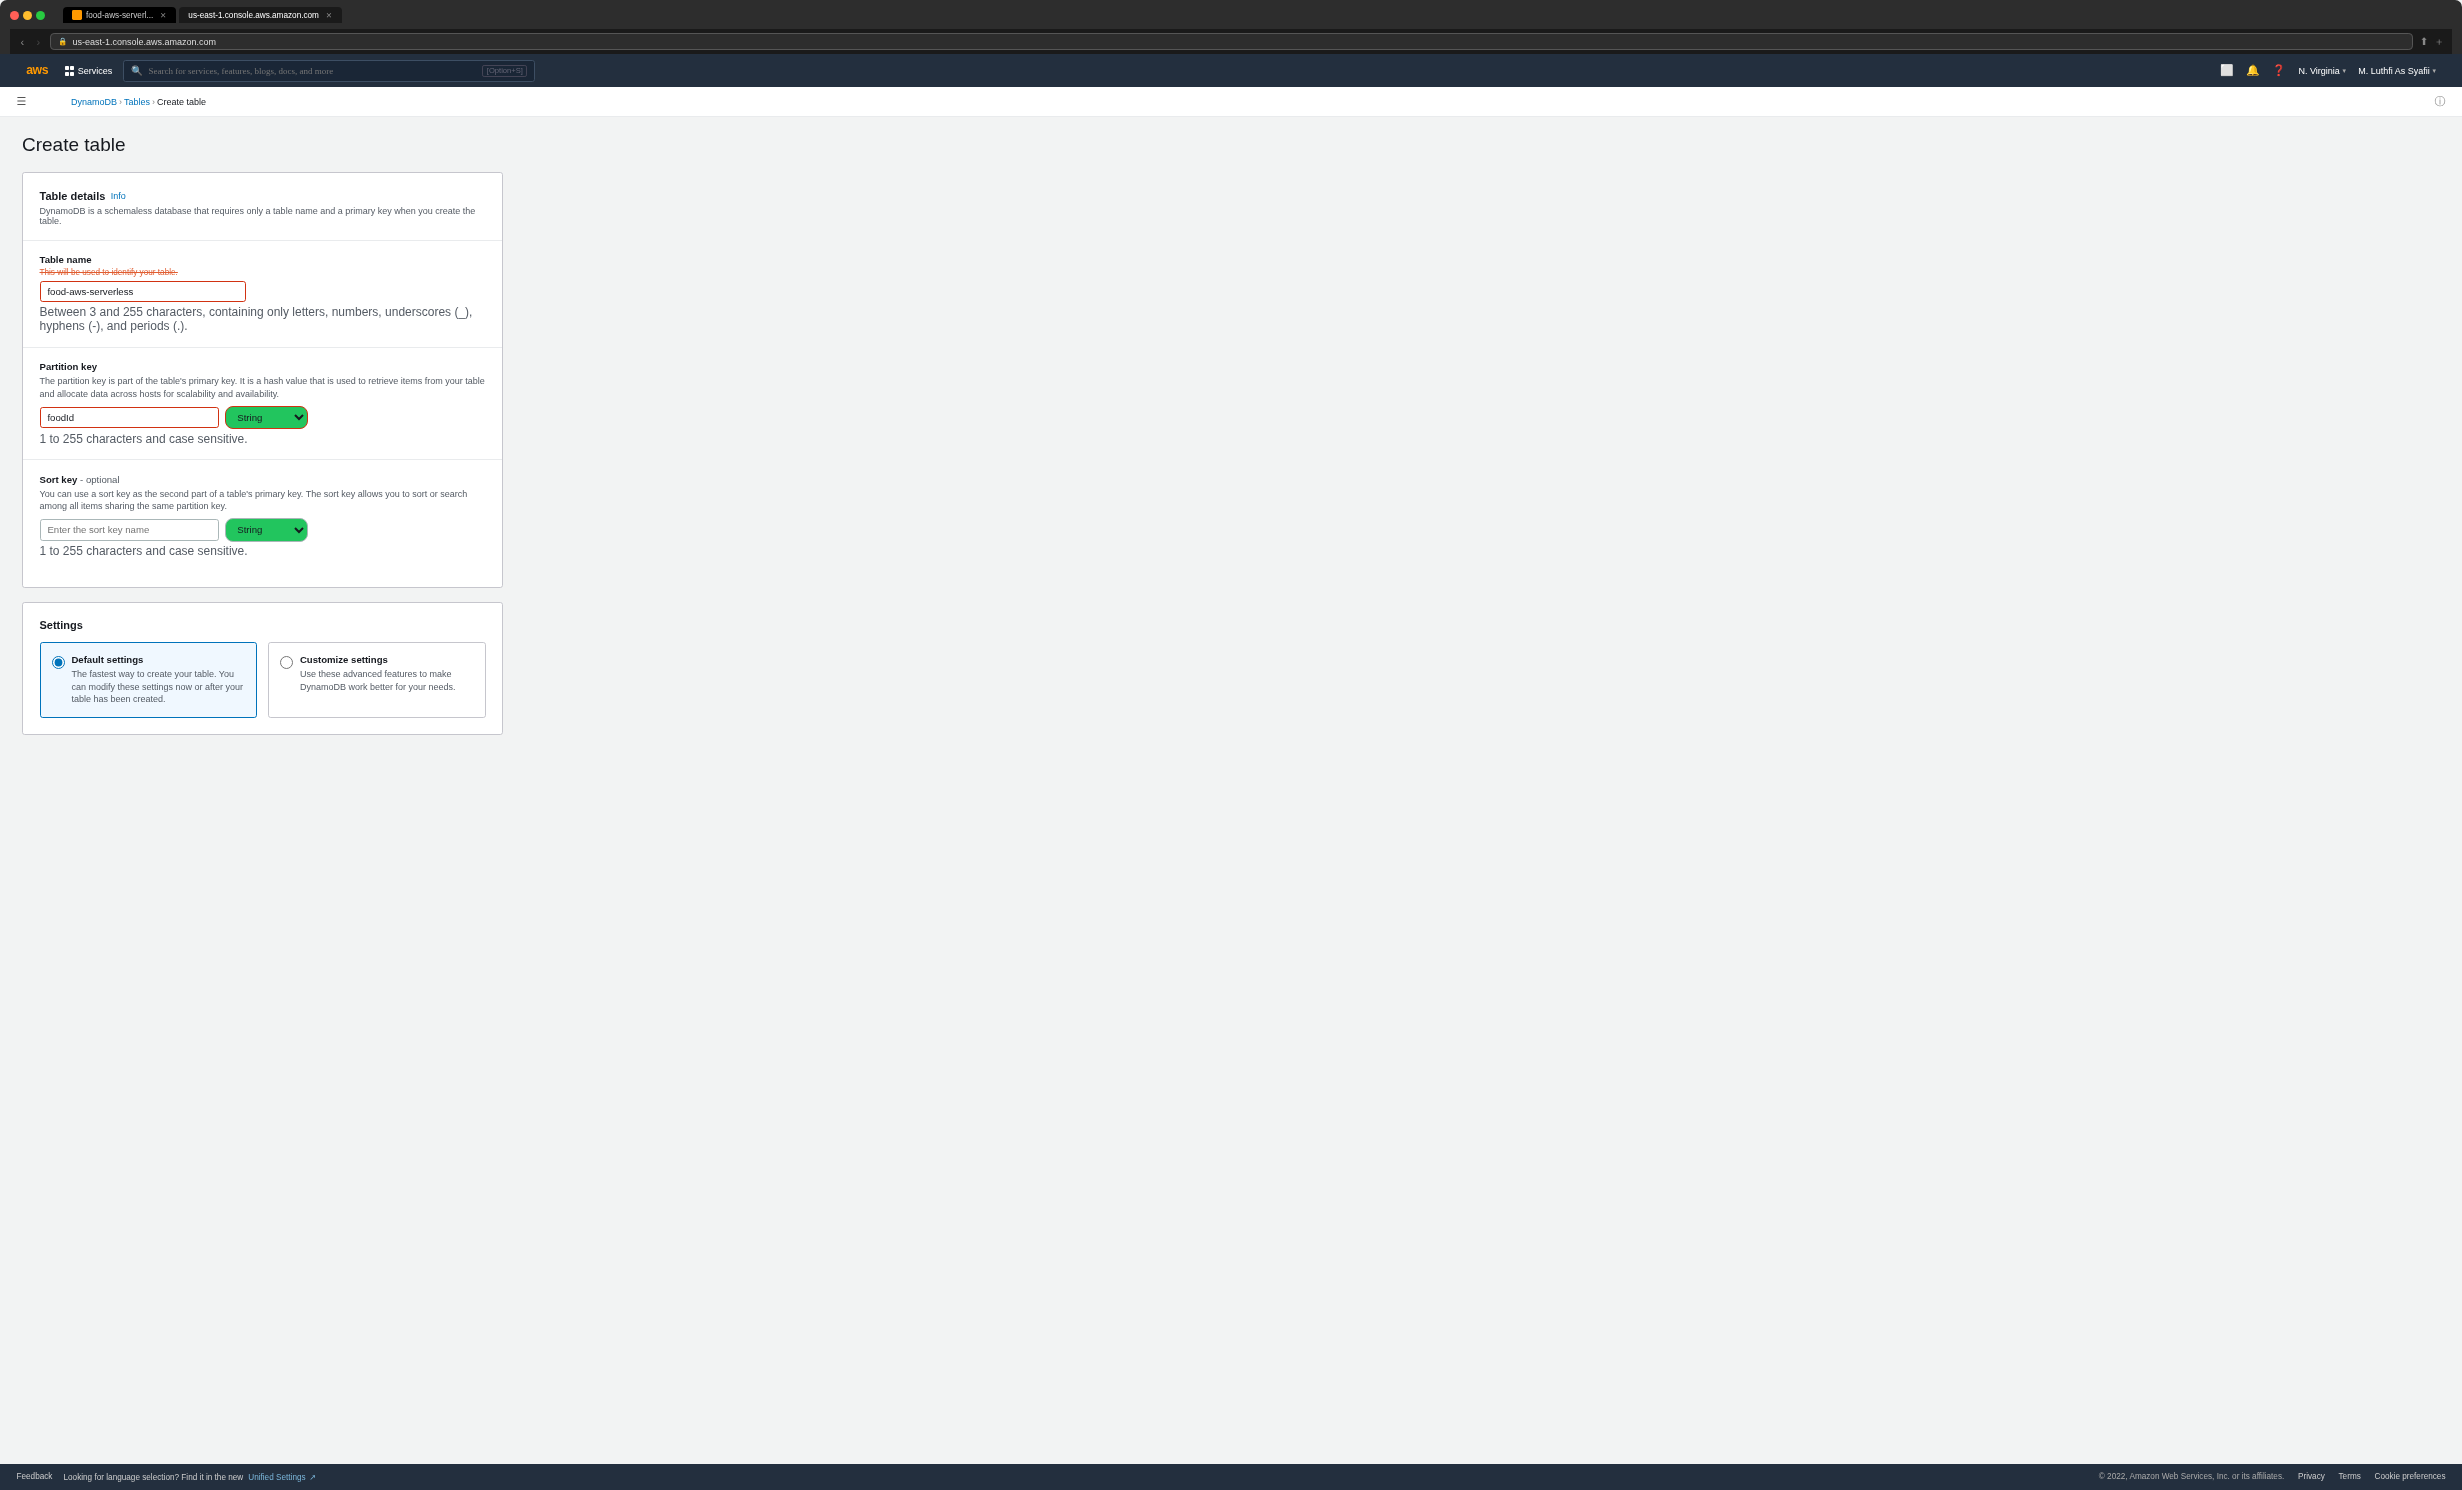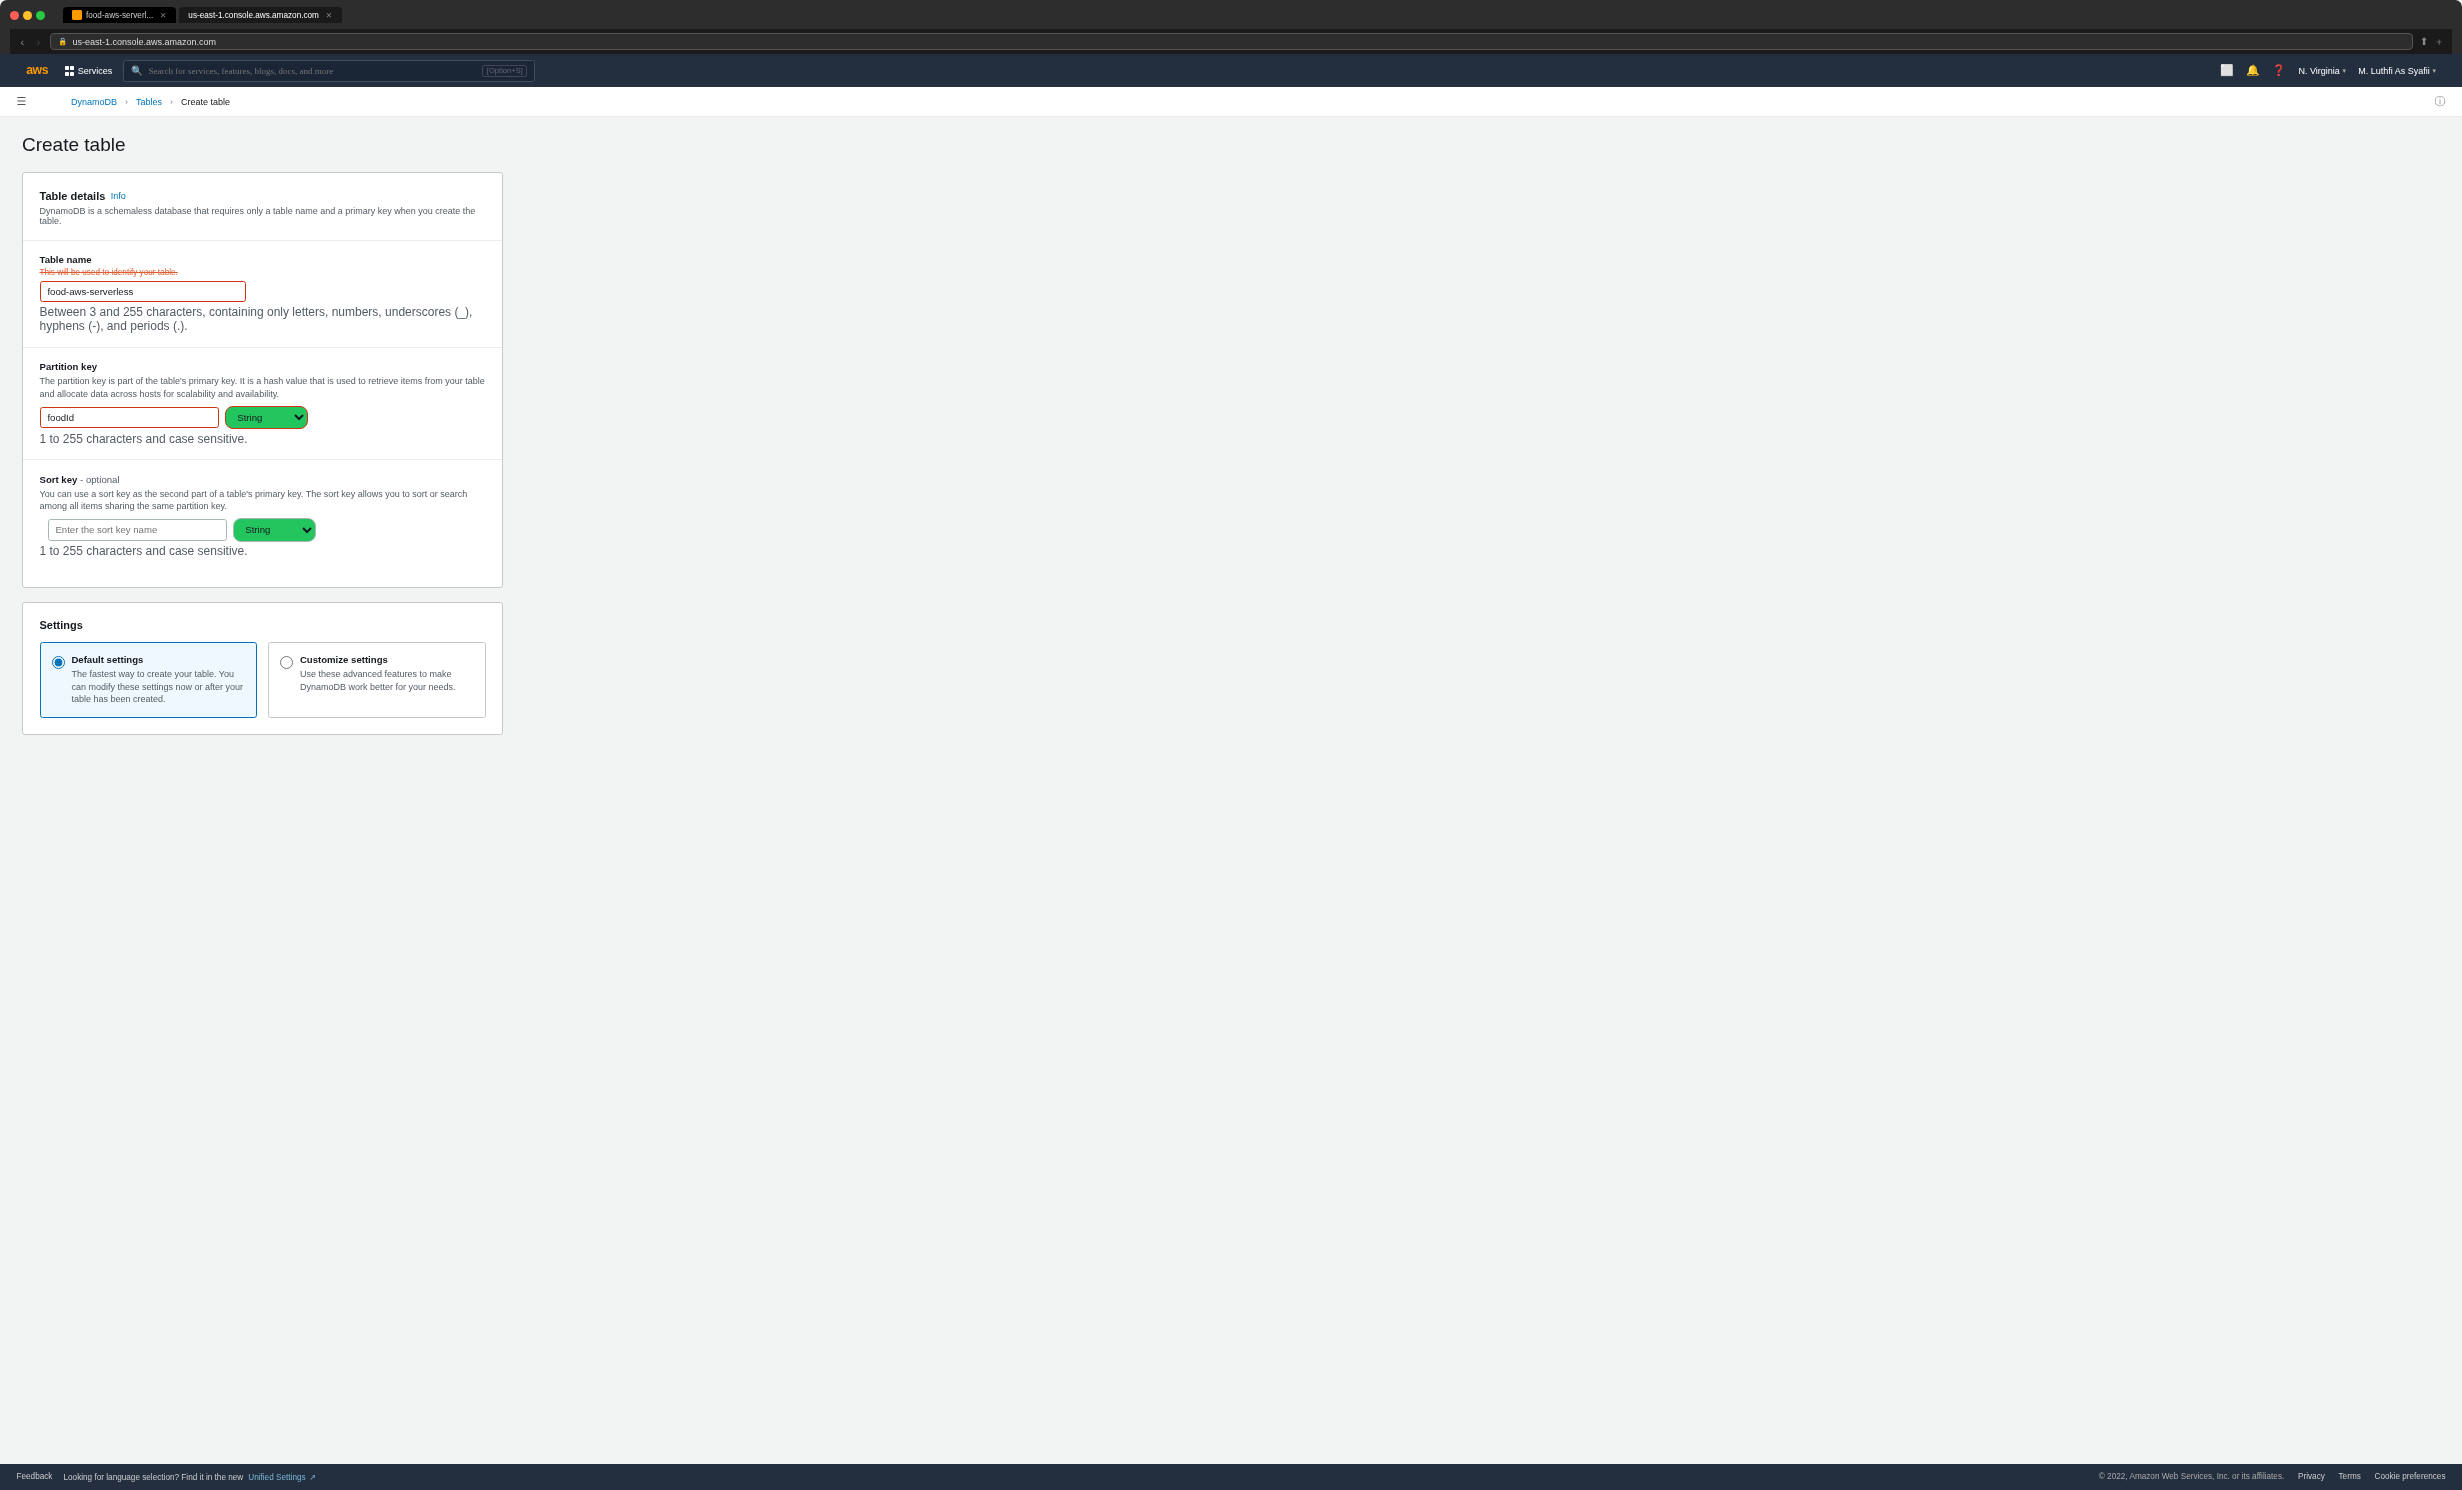--- a/index.html
+++ b/index.html
@@ -173,21 +173,21 @@
       padding: 0 16.5px;
       display: flex;
       align-items: center;
       height: 30px;
       gap: 8.2px;
     }
     .hamburger { color: #555; font-size: 11px; cursor: pointer; margin-right: 5.5px; }
     .breadcrumb {
       display: flex;
       align-items: center;
-      gap: 8px;
+      gap: 2px;
       font-size: 9px;
       padding-left: 31px;
     }
     .breadcrumb a { color: #0073bb; text-decoration: none; }
     .breadcrumb .sep { color: #888; }
     .breadcrumb .current { color: #16191f; }
     .info-icon {
       margin-left: auto;
       color: #888;
       font-size: 11px;
@@ -484,21 +484,21 @@
 
     <hr class="divider">
 
     <div class="field-group">
       <div class="field-label">
         <span>Sort key</span>
         <span class="optional" style="font-weight:400;color:#545b64;text-align:center;"> - <span>optional</span></span>
       </div>
       <p class="field-desc">You can use a sort key as the second part of a table's primary key. The sort key allows you to sort or search among all items sharing the same partition key.</p>
       <div class="input-row">
-        <input type="text" class="text-input" style="max-width: 179px; color: rgb(170, 170, 170); margin-left: 8px;" placeholder="Enter the sort key name">
+        <input type="text" class="text-input" style="max-width: 179px; color: rgb(170, 170, 170);" placeholder="Enter the sort key name">
         <select class="type-select">
           <option>String</option>
           <option>Number</option>
           <option>Binary</option>
         </select>
       </div>
       <div class="field-hint-normal">1 to 255 characters and case sensitive.</div>
     </div>
   </div>
 

